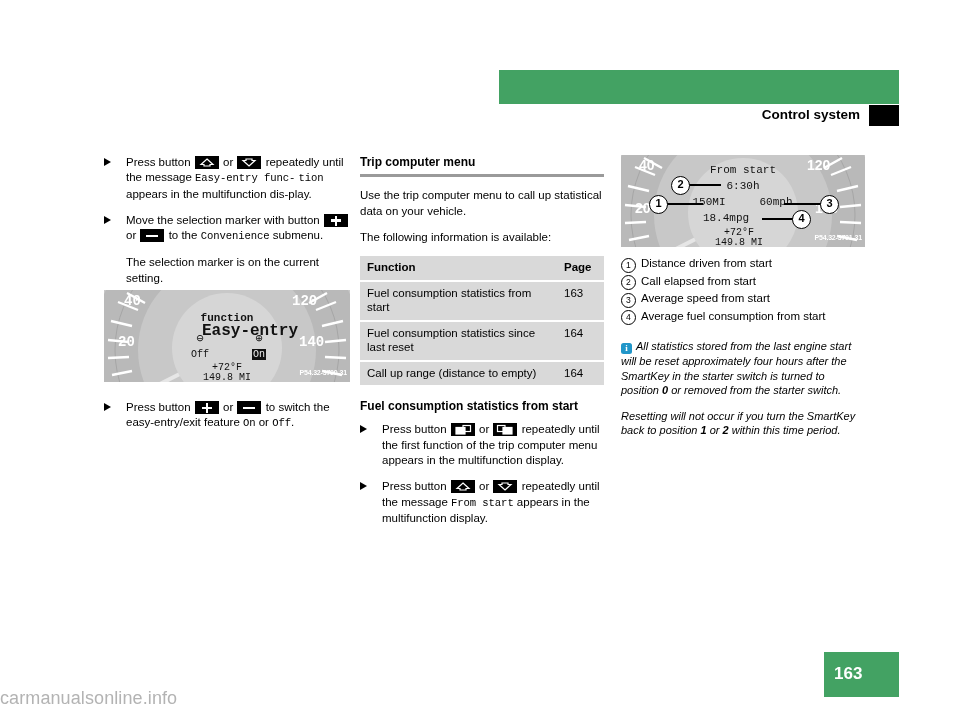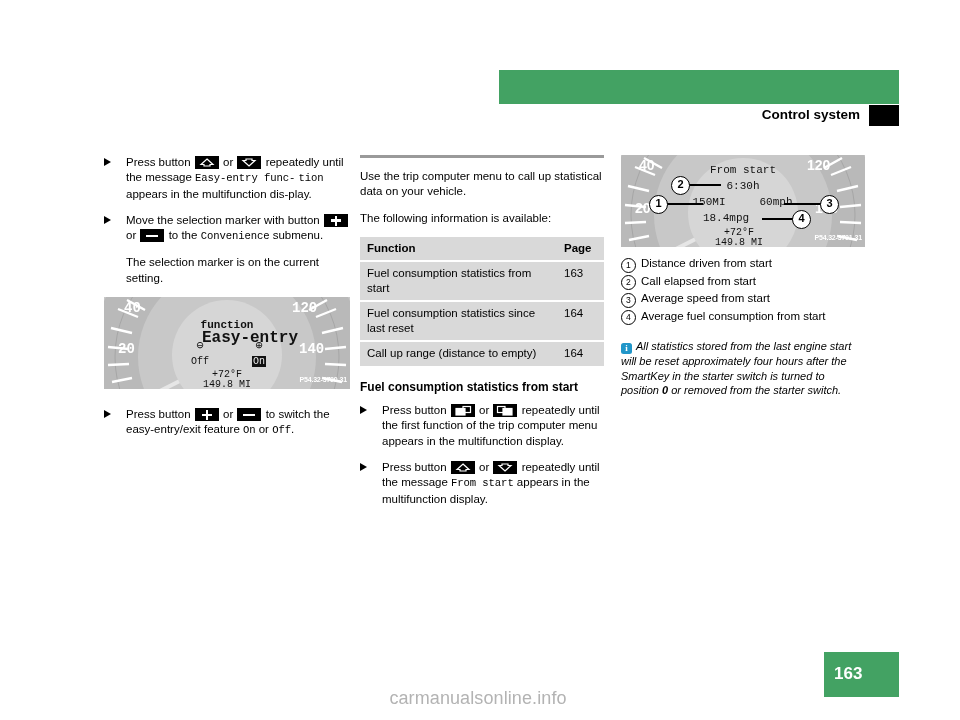--- a/index.html
+++ b/index.html
@@ -73,21 +73,21 @@
     left: 0;
     top: 3px;
     width: 0;
     height: 0;
     border-top: 4.5px solid transparent;
     border-bottom: 4.5px solid transparent;
     border-left: 7px solid #000;
   }
   .indent-para {
     padding-left: 22px;
-    margin-bottom: 11px;
+    margin-bottom: 4px;
   }
   .plain-para { margin-bottom: 11px; }
 
   
   .mono {
     font-family: "Liberation Mono", "DejaVu Sans Mono", monospace;
     font-size: 10.6px;
     letter-spacing: -0.1px;
   }
 
@@ -268,21 +268,21 @@
     top: 12px;
     font-size: 17px;
     font-weight: bold;
     color: #ffffff;
   }
   .watermark {
     position: absolute;
     left: 0;
     top: 688px;
     width: 956px;
-    text-align: center;
+    text-align: left;
     font-size: 18px;
     color: #b3b3b3;
     letter-spacing: 0.1px;
   }
 </style>
 </head>
 <body>
 
 <div class="header-bar"></div>
 <div class="header-title">Controls in detail</div>
@@ -376,20 +376,21 @@
     <span>to switch the easy-entry/exit feature</span>
     <span class="mono">On</span>
     <span>or</span>
     <span class="mono">Off</span><span>.</span>
   </div>
 
 </div>
 
 <div class="col col-mid">
 
+  <div class="sec-head">Trip computer menu</div>
   <div class="sec-rule"></div>
 
   <div class="plain-para">Use the trip computer menu to call up statistical data on your vehicle.</div>
   <div class="plain-para">The following information is available:</div>
 
   <table class="fn-table">
     <thead>
       <tr>
         <th>Function</th>
         <th class="col-page">Page</th>
@@ -522,20 +523,23 @@
     <div class="legend-row">
       <span class="legend-num">4</span>
       <span>Average fuel consumption from start</span>
     </div>
   </div>
 
   <div class="note">
     <p>
       <span class="info-icon">i</span><span>All statistics stored from the last engine start will be reset approximately four hours after the SmartKey in the starter switch is turned to position </span><b>0</b><span> or removed from the starter switch.</span>
     </p>
+    <p>
+      <span>Resetting will not occur if you turn the SmartKey back to position </span><b>1</b><span> or </span><b>2</b><span> within this time period.</span>
+    </p>
   </div>
 
 </div>
 
 <div class="page-tab">
   <span class="page-num">163</span>
 </div>
 <div class="watermark">carmanualsonline.info</div>
 
 </body></html>

